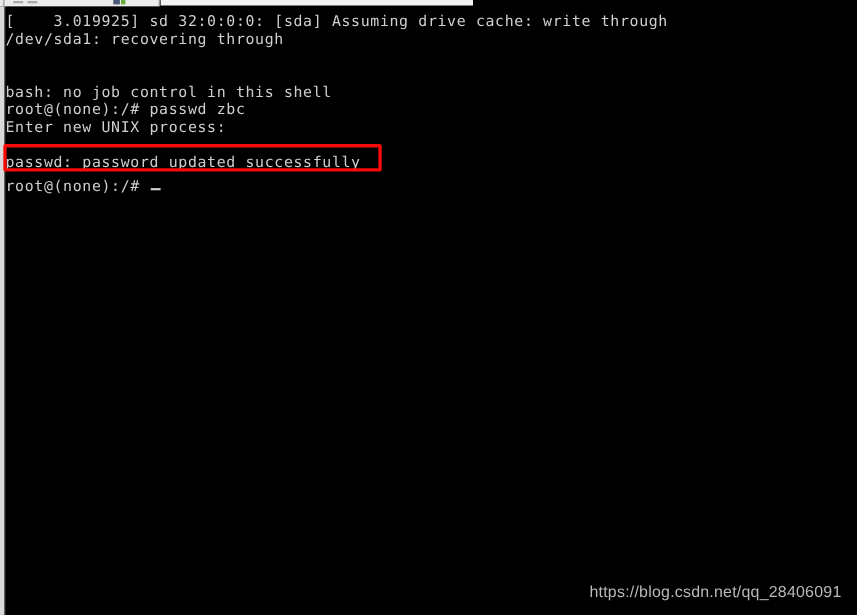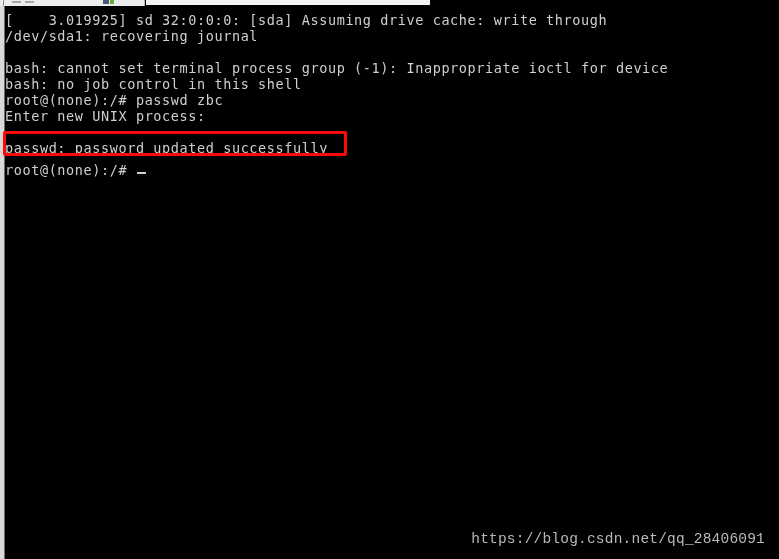--- a/index.html
+++ b/index.html
@@ -136,21 +136,21 @@
     border-radius: 2px;
     box-sizing: border-box;
     pointer-events: none;
   }
 
   
   .watermark {
     position: absolute;
     right: 14px;
     bottom: 12px;
-    font-family: Liberation Mono, monospace;
+    font-family: Liberation Sans, sans-serif;
     font-size: 14.5px;
     color: #b9b9b9;
     letter-spacing: 0.2px;
     white-space: nowrap;
   }
 </style>
 </head>
 <body>
 
 <div id="screen">
@@ -163,22 +163,21 @@
     <div class="chrome-mark-green"></div>
   </div>
   <div class="chrome-strip-2"></div>
 
   <div class="left-border"></div>
   <div class="left-border-inner"></div>
 
   <div id="term">
 
     <div class="line" style="top:6px">[    3.019925] sd 32:0:0:0: [sda] Assuming drive cache: write through</div>
-    <div class="line" style="top:22px">/dev/sda1: recovering journal</div>
-    <div class="line" style="top:54px">bash: cannot set terminal process group (-1): Inappropriate ioctl for device</div>
+    <div class="line" style="top:22px">/dev/sda1: recovering through</div>
     <div class="line" style="top:70px">bash: no job control in this shell</div>
     <div class="line" style="top:86px">root@(none):/# passwd zbc</div>
     <div class="line" style="top:102px">Enter new UNIX process:</div>
     <div class="line" style="top:134px">passwd: password updated successfully</div>
 
     <div class="line" style="top:156px"><span>root@(none):/#</span><span class="cursor-block"></span></div>
 
   </div>
 
   <div class="highlight-box"></div>

